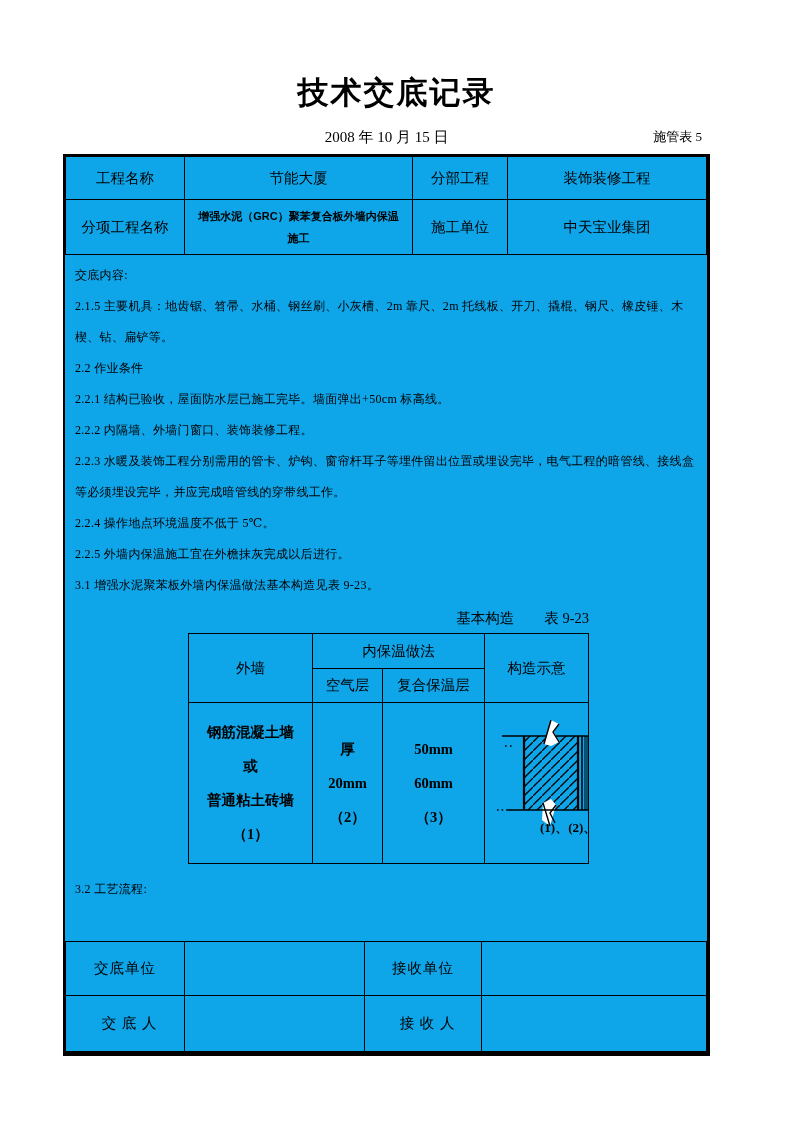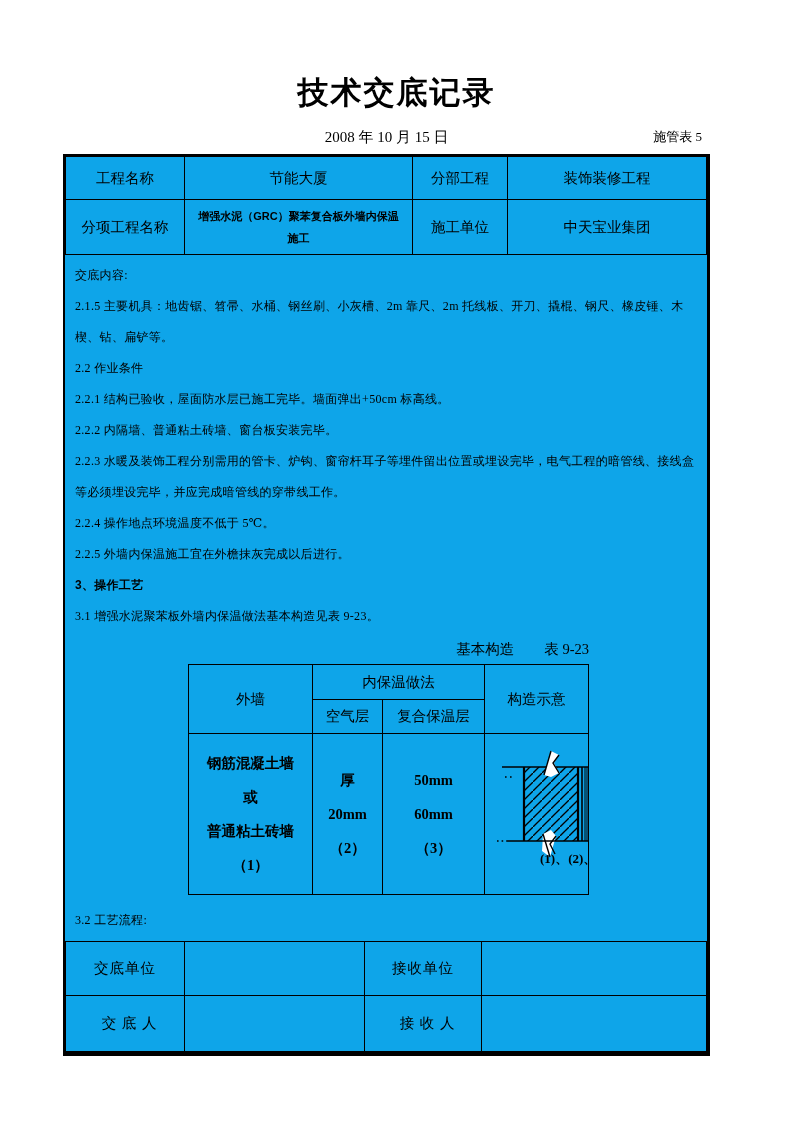--- a/index.html
+++ b/index.html
@@ -86,25 +86,24 @@
     </tr>
   </tbody>
     </table>
 
   <div class="content-cell">
     <p class="cl">交底内容:</p>
     <div>
         <p class="cl">2.1.5 主要机具：地齿锯、笤帚、水桶、钢丝刷、小灰槽、2m 靠尺、2m 托线板、开刀、撬棍、钢尺、橡皮锤、木楔、钻、扁铲等。</p>
         <p class="cl">2.2 作业条件</p>
         <p class="cl">2.2.1 结构已验收，屋面防水层已施工完毕。墙面弹出+50cm 标高线。</p>
-        <p class="cl">2.2.2 内隔墙、普通粘土砖墙、窗台板安装完毕。</p>
+        <p class="cl">2.2.2 内隔墙、外墙门窗口、装饰装修工程。</p>
         <p class="cl">2.2.3 水暖及装饰工程分别需用的管卡、炉钩、窗帘杆耳子等埋件留出位置或埋设完毕，电气工程的暗管线、接线盒等必须埋设完毕，并应完成暗管线的穿带线工作。</p>
         <p class="cl">2.2.4 操作地点环境温度不低于 5℃。</p>
         <p class="cl">2.2.5 外墙内保温施工宜在外檐抹灰完成以后进行。</p>
-        <p class="cl hei">3、操作工艺</p>
         <p class="cl">3.1 增强水泥聚苯板外墙内保温做法基本构造见表 9-23。</p>
       </div>
 
     <div class="t923-caption">
       <span>基本构造</span><span class="cap-right">表 9-23</span>
     </div>
 
     <table class="t923">
       <colgroup>
           <col style="width:124px">

